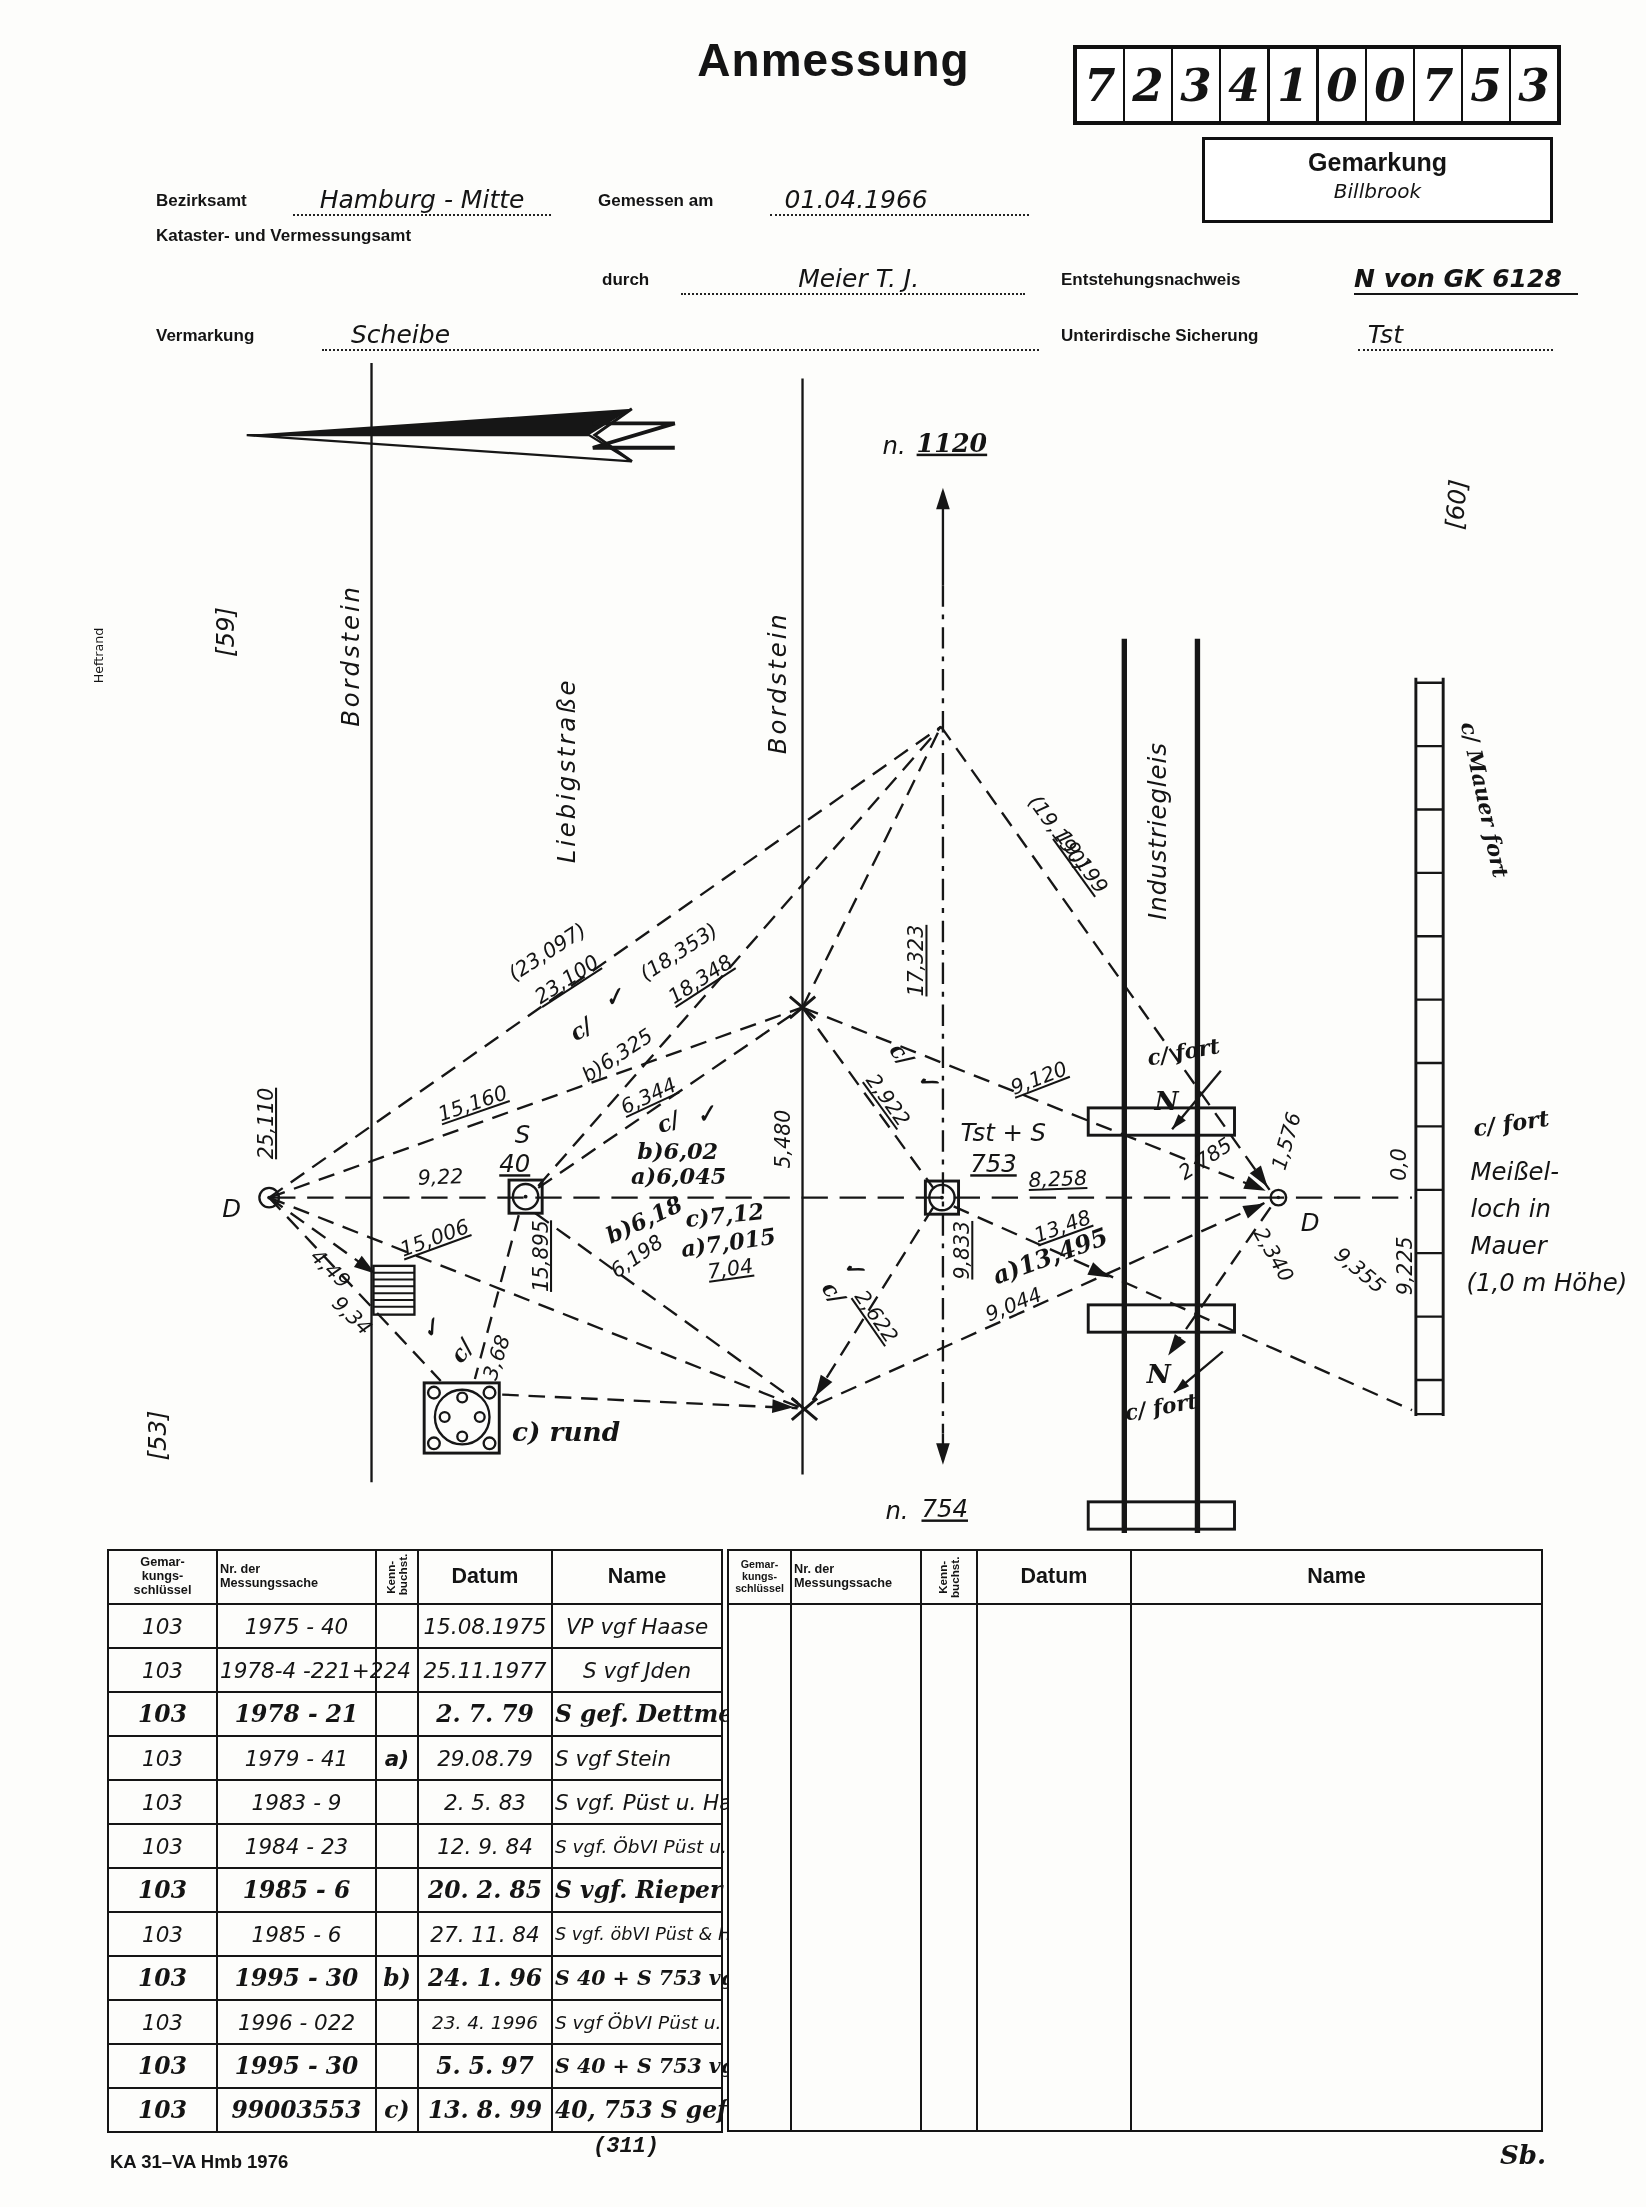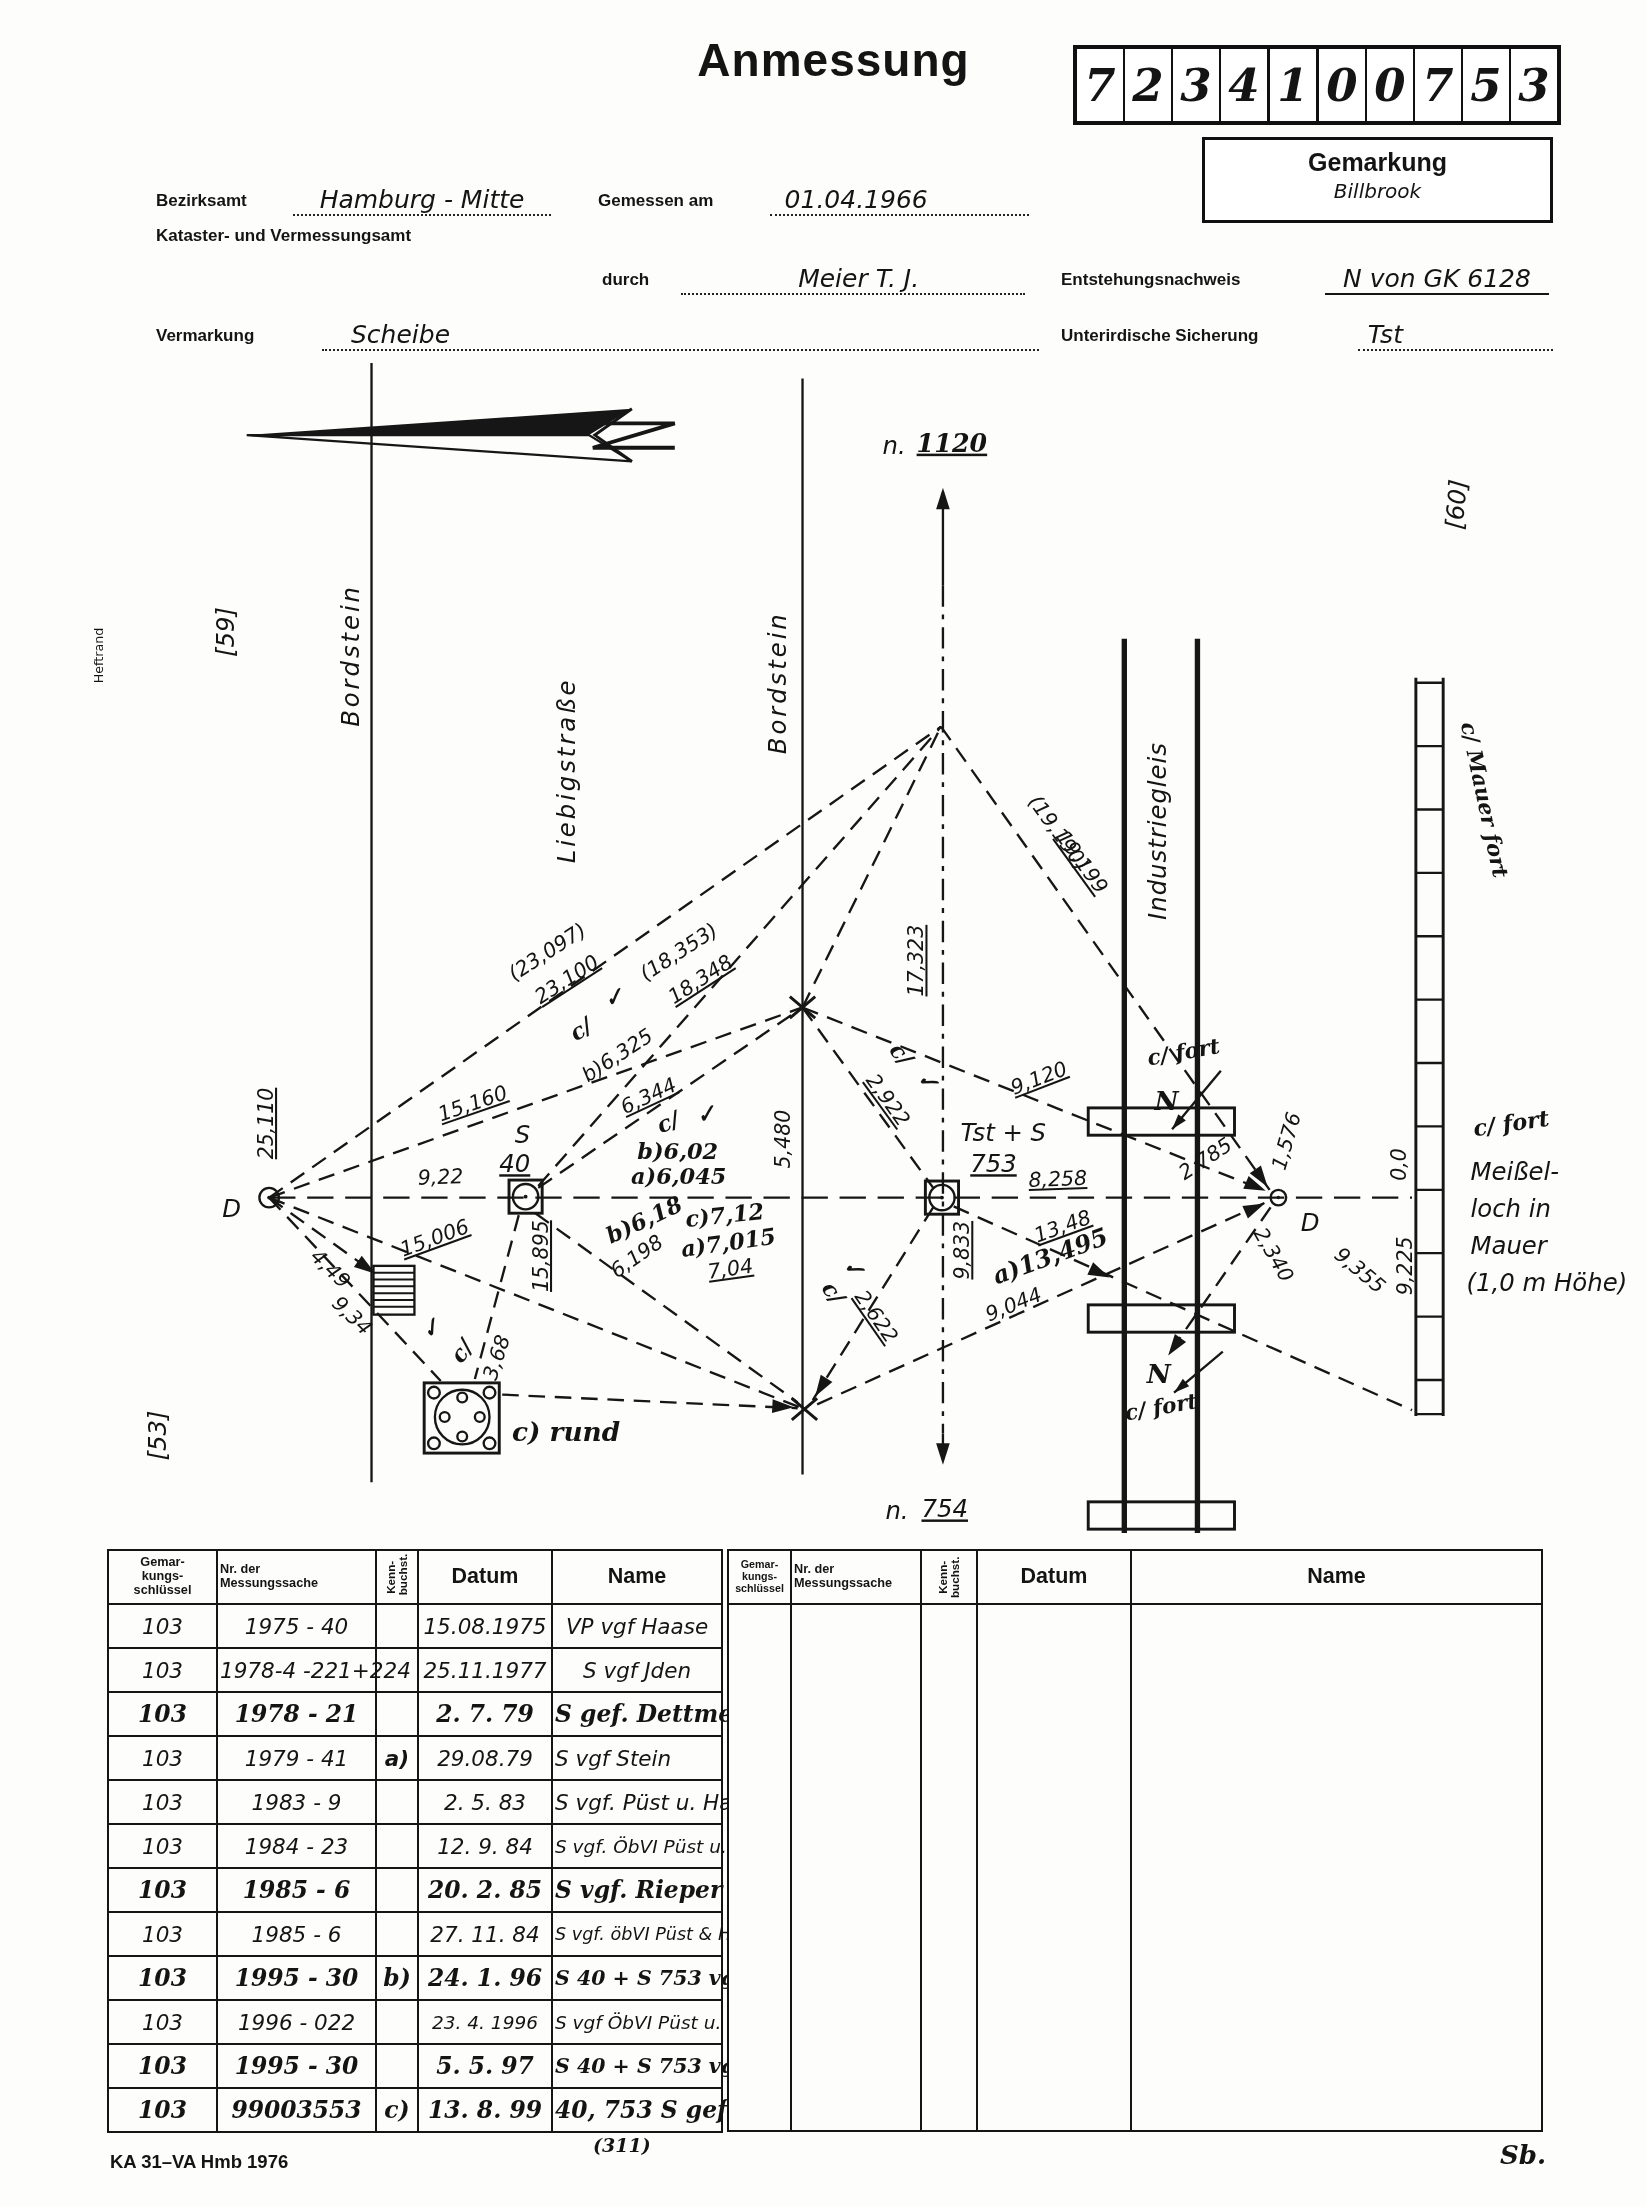--- a/index.html
+++ b/index.html
@@ -81,21 +81,21 @@
   <div class="abs st entry dotted" style="left:293px;top:185px;width:258px;text-align:center;">Hamburg - Mitte</div>
   <div class="abs lbl" style="left:156px;top:226px;">Kataster- und Vermessungsamt</div>
 
   <div class="abs lbl" style="left:598px;top:191px;">Gemessen am</div>
   <div class="abs st entry dotted" style="left:770px;top:185px;width:244px;text-align:left;padding-left:14.6px;">01.04.1966</div>
 
   <div class="abs lbl" style="left:602px;top:270px;">durch</div>
   <div class="abs st entry dotted" style="left:681px;top:264px;width:332px;text-align:center;padding-left:11.7px;">Meier  T. J.</div>
 
   <div class="abs lbl" style="left:1061px;top:270px;">Entstehungsnachweis</div>
-  <div class="abs st entry solidln" style="left:1325px;top:264px;width:224px;text-align:center;">N von GK 6128</div>
+  <div class="abs st entry solidln" style="left:1354px;top:264px;width:224px;text-align:left;font-weight:bold;">N von GK 6128</div>
 
   <div class="abs lbl" style="left:156px;top:326px;">Vermarkung</div>
   <div class="abs st entry dotted" style="left:322px;top:320px;width:688px;text-align:left;padding-left:29px;">Scheibe</div>
 
   <div class="abs lbl" style="left:1061px;top:326px;">Unterirdische Sicherung</div>
   <div class="abs st entry dotted" style="left:1358px;top:320px;width:185px;text-align:left;padding-left:9.8px;">Tst</div>
 
   
   <svg class="sketch" width="1646" height="2208" viewBox="0 0 1688 2264">
     <defs>
@@ -459,17 +459,17 @@
           <td></td>
           <td></td>
           <td></td>
           <td></td>
         </tr>
     </tbody>
   </table>
 
   
   <div class="abs footer" style="left:110px;top:2151px;">KA 31–VA Hmb 1976</div>
-  <div class="abs hw" style="left:593px;top:2134px;font-size:19px;">(311)</div>
+  <div class="abs hw" style="left:593px;top:2134px;font-size:22px;font-family:Liberation Mono, monospace;">(311)</div>
   <div class="abs hw" style="left:1500px;top:2140px;font-size:26px;">Sb.</div>
 
 </div>
 
 
 </body></html>

